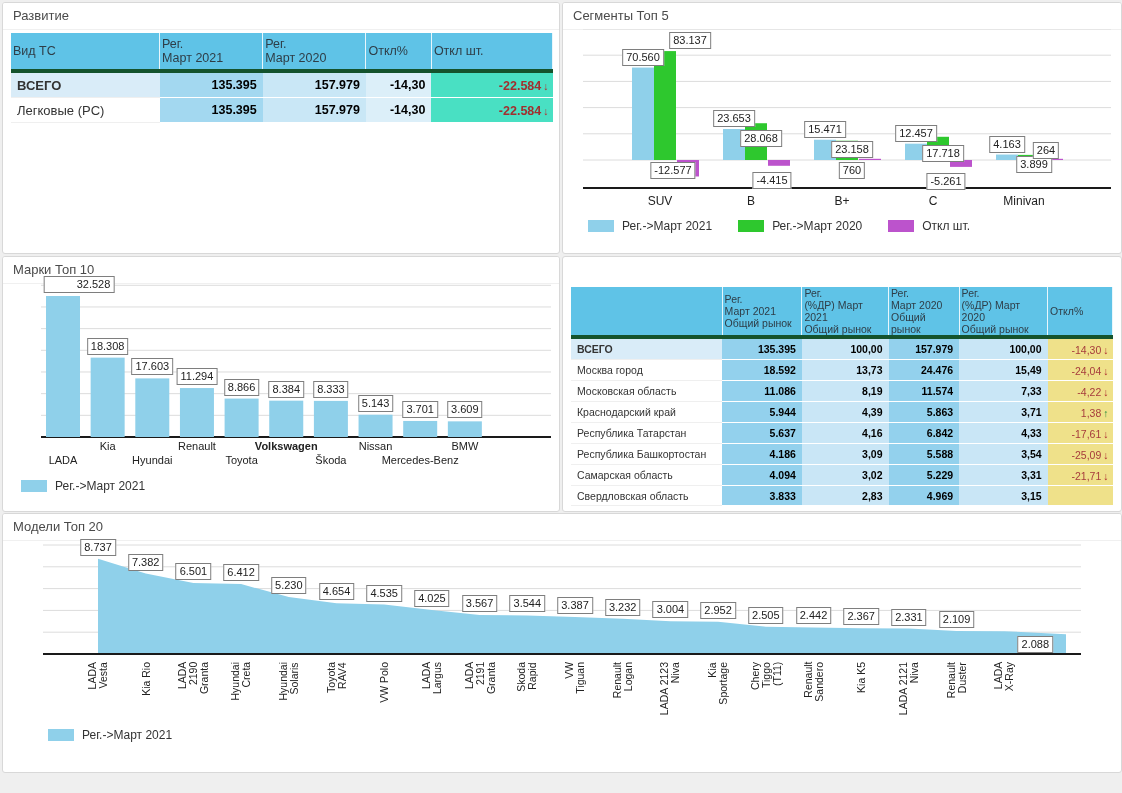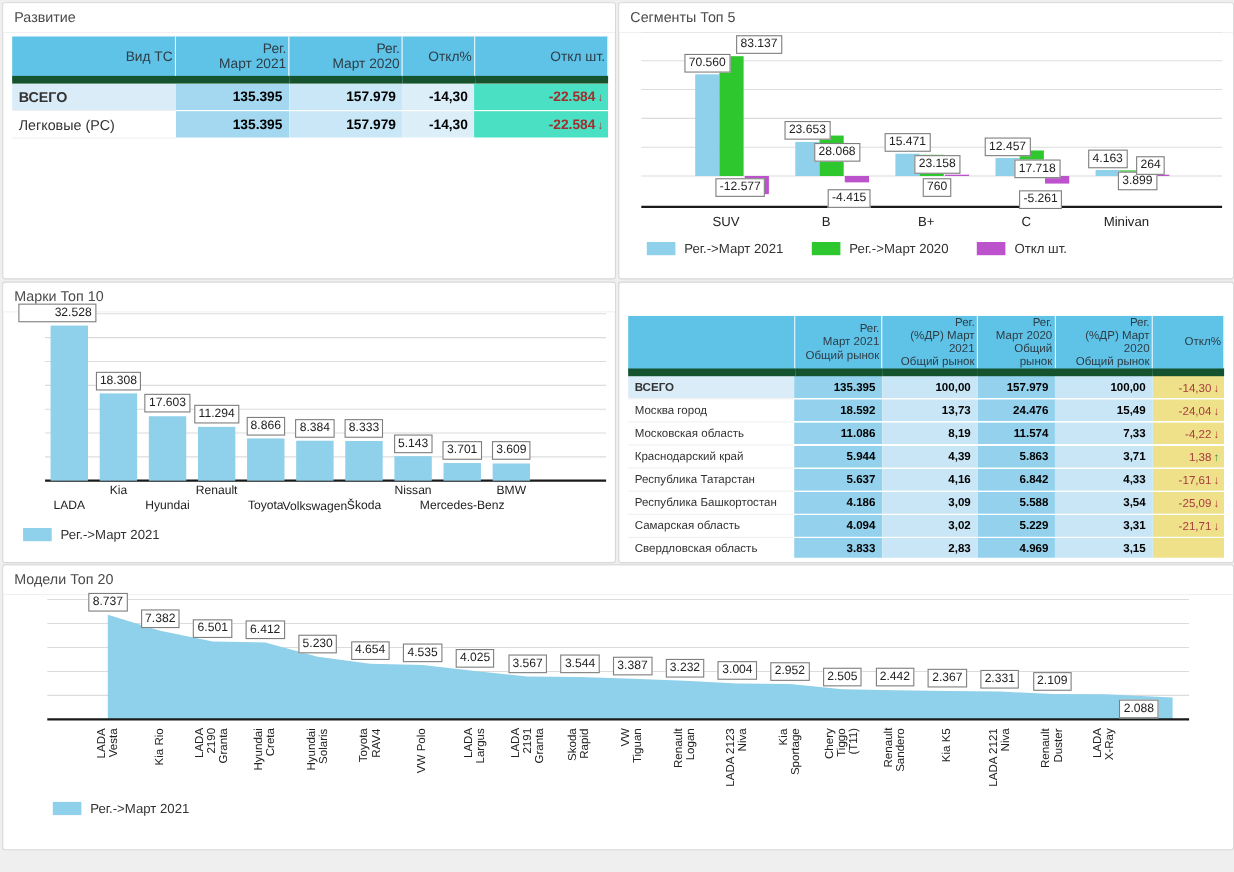--- a/index.html
+++ b/index.html
@@ -15,21 +15,21 @@
   .chart svg{position:absolute;left:0;top:0}
   .vbox{position:absolute;height:15px;line-height:15px;padding:0 3px;background:#fff;border:1px solid #7e7e7e;font-size:11px;color:#222;white-space:nowrap;transform:translateX(-50%)}
   .xlabel{position:absolute;transform:translateX(-50%);font-size:12px;color:#222;white-space:nowrap}
   .xlabel.small{font-size:11px}
   .vxlabel{position:absolute;writing-mode:vertical-rl;transform:translateX(-50%) rotate(180deg);white-space:pre;font-size:10.5px;line-height:11px;color:#222;text-align:right}
   .legend{position:absolute;display:flex;gap:26px}
   .legend-item{display:flex;align-items:center;gap:8px;font-size:12px;color:#333}
   .legend-swatch{width:26px;height:12px;display:inline-block}
   .tblwrap{position:absolute;overflow:hidden}
   table{border-collapse:collapse;table-layout:fixed}
-  th{background:#5fc3e7;color:#2e3d47;font-weight:400;text-align:right;white-space:pre-line;border-right:1px solid #e8f6fc;border-bottom:7px solid #14532d;vertical-align:middle;padding:0 2px}
+  th{background:#5fc3e7;color:#2e3d47;font-weight:400;text-align:left;white-space:pre-line;border-right:1px solid #e8f6fc;border-bottom:4px solid #14532d;vertical-align:middle;padding:0 2px}
   td{border-bottom:1px solid #fff;overflow:hidden;white-space:nowrap}
   td.name{padding-left:6px;color:#333;background:#fff;border-bottom:1px solid #efefef}
   td.num{text-align:right;font-weight:700;color:#000000;padding-right:6px}
   .rz th{font-size:12.5px;height:36px}
   .rz td{height:22px}
   .rz td.name{font-size:13px}
   .rz td.num{font-size:12.5px}
   .rz .total td.name{background:#d9ecf8;font-weight:700}
   .td-v1{background:#a3d8f0}
   .td-v2{background:#c9e7f6}
@@ -169,30 +169,30 @@
         <rect x="132.3" y="95.3858214461387" width="34" height="58.614178553861294" fill="#8fd0ea"></rect>
         <rect x="176.95" y="105.04359321200197" width="34" height="48.956406787998034" fill="#8fd0ea"></rect>
         <rect x="221.6" y="115.56831037875062" width="34" height="38.43168962124938" fill="#8fd0ea"></rect>
         <rect x="266.25" y="117.65764879488441" width="34" height="36.34235120511559" fill="#8fd0ea"></rect>
         <rect x="310.9" y="117.87871987211018" width="34" height="36.12128012788982" fill="#8fd0ea"></rect>
         <rect x="355.55" y="131.70649901623216" width="34" height="22.29350098376783" fill="#8fd0ea"></rect>
         <rect x="400.2" y="137.95717535661583" width="34" height="16.04282464338416" fill="#8fd0ea"></rect>
         <rect x="444.84999999999997" y="138.35597024102313" width="34" height="15.644029758976881" fill="#8fd0ea"></rect>
       </svg>
       <div class="xlabel small" style="left: 60px; top: 171px;">LADA</div>
-      <div class="vbox" style="left: 49px; top: -7px; padding-left: 32px;">32.528</div>
+      <div class="vbox" style="left: 76px; top: -7px; padding-left: 32px;">32.528</div>
       <div class="xlabel small" style="left: 104.65px; top: 157px;">Kia</div>
       <div class="vbox" style="left: 104.65px; top: 54.6398px;">18.308</div>
       <div class="xlabel small" style="left: 149.3px; top: 171px;">Hyundai</div>
       <div class="vbox" style="left: 149.3px; top: 75.3858px;">17.603</div>
       <div class="xlabel small" style="left: 193.95px; top: 157px;">Renault</div>
       <div class="vbox" style="left: 193.95px; top: 85.0436px;">11.294</div>
       <div class="xlabel small" style="left: 238.6px; top: 171px;">Toyota</div>
       <div class="vbox" style="left: 238.6px; top: 95.5683px;">8.866</div>
-      <div class="xlabel small" style="left: 283.25px; top: 172px;">Volkswagen</div>
+      <div class="xlabel small" style="left: 283.25px; top: 157px; font-weight: bold;">Volkswagen</div>
       <div class="vbox" style="left: 283.25px; top: 97.6576px;">8.384</div>
       <div class="xlabel small" style="left: 327.9px; top: 171px;">Škoda</div>
       <div class="vbox" style="left: 327.9px; top: 97.8787px;">8.333</div>
       <div class="xlabel small" style="left: 372.55px; top: 157px;">Nissan</div>
       <div class="vbox" style="left: 372.55px; top: 111.706px;">5.143</div>
       <div class="xlabel small" style="left: 417.2px; top: 171px;">Mercedes-Benz</div>
       <div class="vbox" style="left: 417.2px; top: 117.957px;">3.701</div>
       <div class="xlabel small" style="left: 461.85px; top: 157px;">BMW</div>
       <div class="vbox" style="left: 461.85px; top: 118.356px;">3.609</div>
       <div class="legend" style="left: 18px; top: 196px;">

